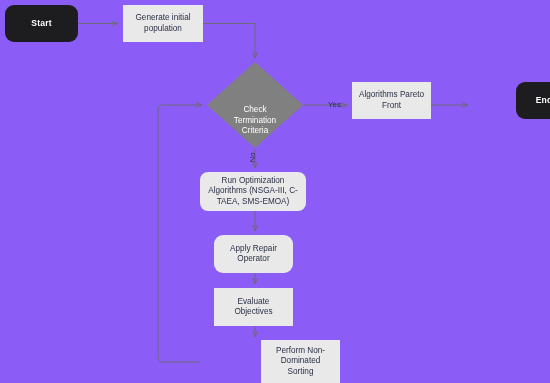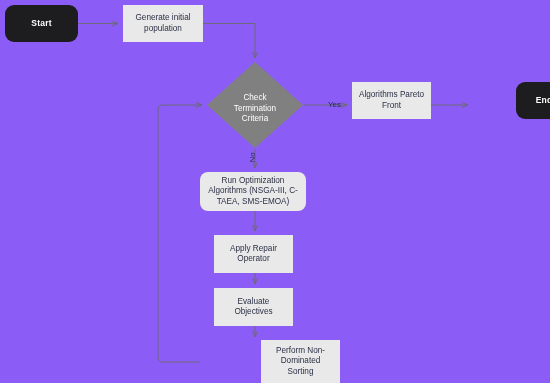--- a/index.html
+++ b/index.html
@@ -56,21 +56,21 @@
   .node-decision-shape {
     position: absolute;
     left: 0;
     top: 0;
     width: 100%;
     height: 100%;
   }
   .node-decision-label {
     position: absolute;
     left: 0;
-    top: 4px;
+    top: 16px;
     width: 100%;
     height: 100%;
     display: flex;
     align-items: center;
     justify-content: center;
     text-align: center;
     color: #ffffff;
     font-size: 8.2px;
     line-height: 1.3;
   }
@@ -151,21 +151,21 @@
   </div>
 
   <div class="node node-process" style="left:200px; top:172px; width:106px; height:39px;border-radius:8px;">
     <span>
       <span class="lbl-lines">Run Optimization</span>
       <span class="lbl-lines">Algorithms (NSGA-III, C-</span>
       <span class="lbl-lines">TAEA, SMS-EMOA)</span>
     </span>
   </div>
 
-  <div class="node node-process" style="left:214px; top:235px; width:79px; height:38px;">
+  <div class="node node-process" style="left:214px; top:235px; width:79px; height:38px;border-radius:9px;">
     <span>
       <span class="lbl-lines">Apply Repair</span>
       <span class="lbl-lines">Operator</span>
     </span>
   </div>
 
   <div class="node node-process" style="left:214px; top:288px; width:79px; height:38px;">
     <span>
       <span class="lbl-lines">Evaluate</span>
       <span class="lbl-lines">Objectives</span>

